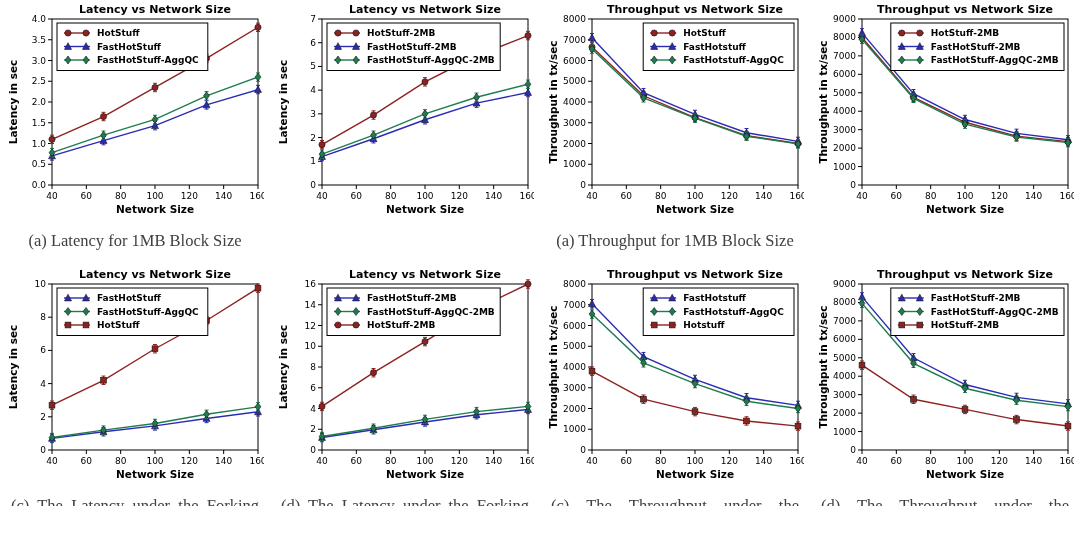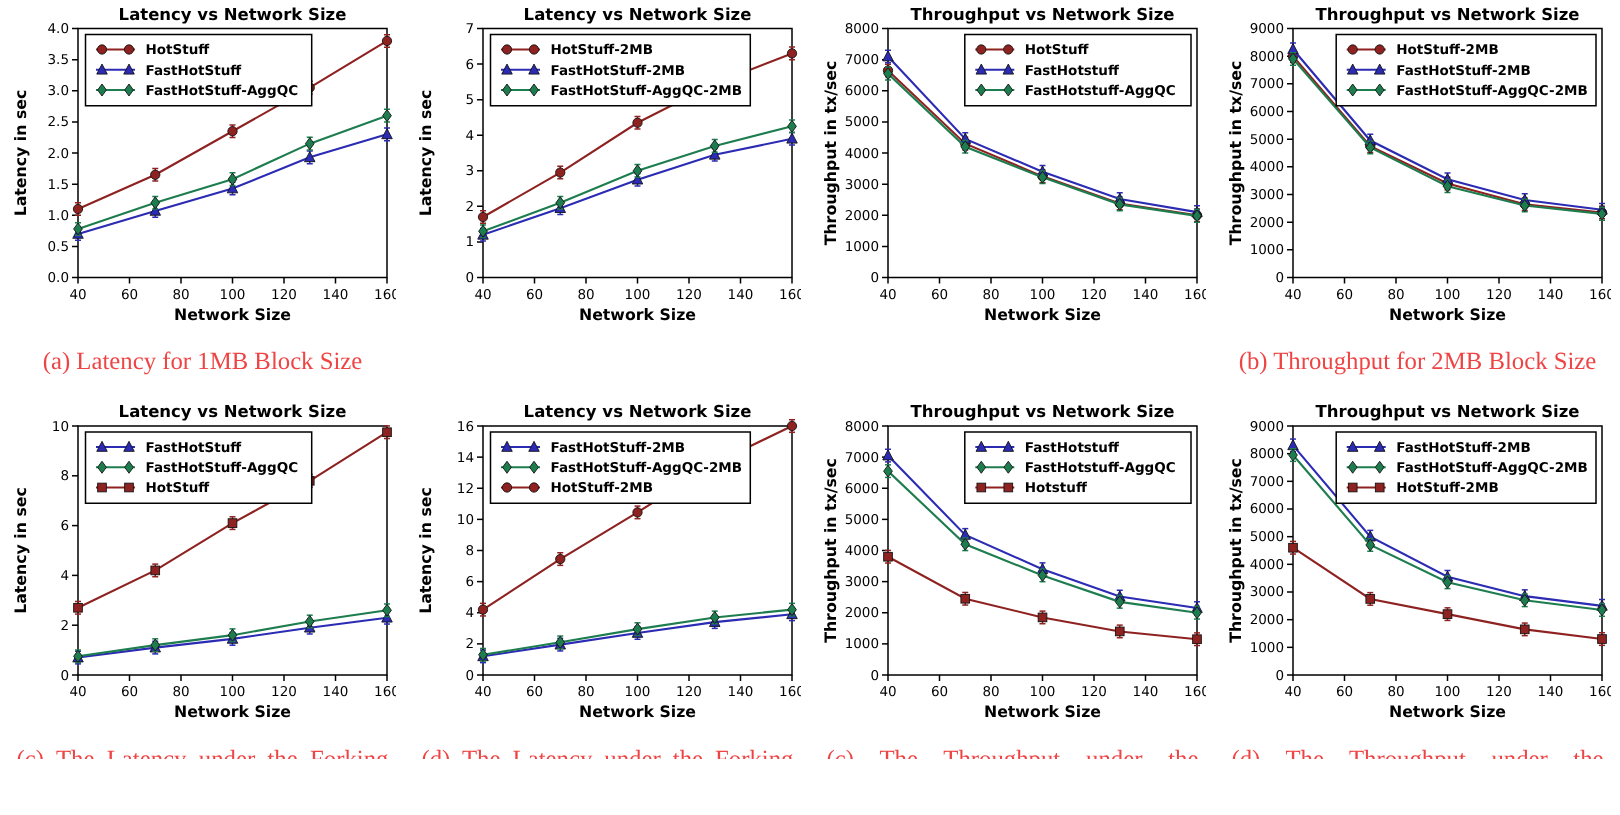--- a/index.html
+++ b/index.html
@@ -6,21 +6,21 @@
   #figure-grid{
     width:1080px;height:506px;box-sizing:border-box;
     display:grid;grid-template-columns:repeat(4,270px);
     padding-top:1px;row-gap:14px;
     font-family:"DejaVu Sans",sans-serif;
   }
   .chart-cell{display:flex;flex-direction:column;align-items:center;}
   .chart-cell svg{display:block;}
   .caption{
     font-family:"Liberation Serif",serif;
-    font-size:16.5px;line-height:1.32;color:#ef4444;
+    font-size:16.5px;line-height:1.32;color:#404040;
     width:248px;margin-top:7px;
   }
   .caption.center{text-align:center;}
   .caption.justify{text-align:justify;}
 </style>
 </head>
 <body>
 
 <div id="figure-grid">
     <figure class="chart-cell" style="margin: 0px;">
@@ -362,20 +362,21 @@
         <text x="137.2" y="35.2" font-size="9" font-weight="bold" fill="#000">HotStuff</text>
         <line x1="104.19999999999999" y1="45.5" x2="130.2" y2="45.5" stroke="#2b2bb4" stroke-width="1.4"></line>
         <path d="M 108.19999999999999 41.7 L 111.69999999999999 48.4 L 104.69999999999999 48.4 Z" fill="#2b2bb4" stroke="#141414" stroke-width="0.6"></path>
         <path d="M 126.19999999999999 41.7 L 129.7 48.4 L 122.69999999999999 48.4 Z" fill="#2b2bb4" stroke="#141414" stroke-width="0.6"></path>
         <text x="137.2" y="48.7" font-size="9" font-weight="bold" fill="#000">FastHotstuff</text>
         <line x1="104.19999999999999" y1="59" x2="130.2" y2="59" stroke="#1e7d4f" stroke-width="1.4"></line>
         <path d="M 108.19999999999999 55 L 111.1 59 L 108.19999999999999 63 L 105.29999999999998 59 Z" fill="#1e7d4f" stroke="#141414" stroke-width="0.6"></path>
         <path d="M 126.19999999999999 55 L 129.1 59 L 126.19999999999999 63 L 123.29999999999998 59 Z" fill="#1e7d4f" stroke="#141414" stroke-width="0.6"></path>
         <text x="137.2" y="62.2" font-size="9" font-weight="bold" fill="#000">FastHotstuff-AggQC</text>
       </svg>
+      <figcaption class="caption center">(a) Throughput for 1MB Block Size</figcaption>
     </figure>
     <figure class="chart-cell" style="margin: 0px;">
       <svg width="258" height="222" viewBox="0 0 258 222">
         <rect x="46" y="18" width="206" height="166" fill="#ffffff" stroke="#000" stroke-width="1"></rect>
         <text x="149" y="12" text-anchor="middle" font-size="11" font-weight="bold" fill="#000">Throughput vs Network Size</text>
         <line x1="42" y1="184" x2="46" y2="184" stroke="#000" stroke-width="1"></line>
         <text x="40" y="187" text-anchor="end" font-size="9" fill="#000">0</text>
         <line x1="42" y1="165.55555555555554" x2="46" y2="165.55555555555554" stroke="#000" stroke-width="1"></line>
         <text x="40" y="168.55555555555554" text-anchor="end" font-size="9" fill="#000">1000</text>
         <line x1="42" y1="147.11111111111111" x2="46" y2="147.11111111111111" stroke="#000" stroke-width="1"></line>
@@ -480,21 +481,20 @@
         <text x="114.80000000000001" y="35.2" font-size="9" font-weight="bold" fill="#000">HotStuff-2MB</text>
         <line x1="81.80000000000001" y1="45.5" x2="107.80000000000001" y2="45.5" stroke="#2b2bb4" stroke-width="1.4"></line>
         <path d="M 85.80000000000001 41.7 L 89.30000000000001 48.4 L 82.30000000000001 48.4 Z" fill="#2b2bb4" stroke="#141414" stroke-width="0.6"></path>
         <path d="M 103.80000000000001 41.7 L 107.30000000000001 48.4 L 100.30000000000001 48.4 Z" fill="#2b2bb4" stroke="#141414" stroke-width="0.6"></path>
         <text x="114.80000000000001" y="48.7" font-size="9" font-weight="bold" fill="#000">FastHotStuff-2MB</text>
         <line x1="81.80000000000001" y1="59" x2="107.80000000000001" y2="59" stroke="#1e7d4f" stroke-width="1.4"></line>
         <path d="M 85.80000000000001 55 L 88.70000000000002 59 L 85.80000000000001 63 L 82.9 59 Z" fill="#1e7d4f" stroke="#141414" stroke-width="0.6"></path>
         <path d="M 103.80000000000001 55 L 106.70000000000002 59 L 103.80000000000001 63 L 100.9 59 Z" fill="#1e7d4f" stroke="#141414" stroke-width="0.6"></path>
         <text x="114.80000000000001" y="62.2" font-size="9" font-weight="bold" fill="#000">FastHotStuff-AggQC-2MB</text>
       </svg>
-      <figcaption class="caption center">(b) Throughput for 2MB Block Size</figcaption>
     </figure>
     <figure class="chart-cell" style="margin: 0px;">
       <svg width="258" height="222" viewBox="0 0 258 222">
         <rect x="46" y="18" width="206" height="166" fill="#ffffff" stroke="#000" stroke-width="1"></rect>
         <text x="149" y="12" text-anchor="middle" font-size="11" font-weight="bold" fill="#000">Latency vs Network Size</text>
         <line x1="42" y1="184" x2="46" y2="184" stroke="#000" stroke-width="1"></line>
         <text x="40" y="187" text-anchor="end" font-size="9" fill="#000">0</text>
         <line x1="42" y1="150.8" x2="46" y2="150.8" stroke="#000" stroke-width="1"></line>
         <text x="40" y="153.8" text-anchor="end" font-size="9" fill="#000">2</text>
         <line x1="42" y1="117.6" x2="46" y2="117.6" stroke="#000" stroke-width="1"></line>

